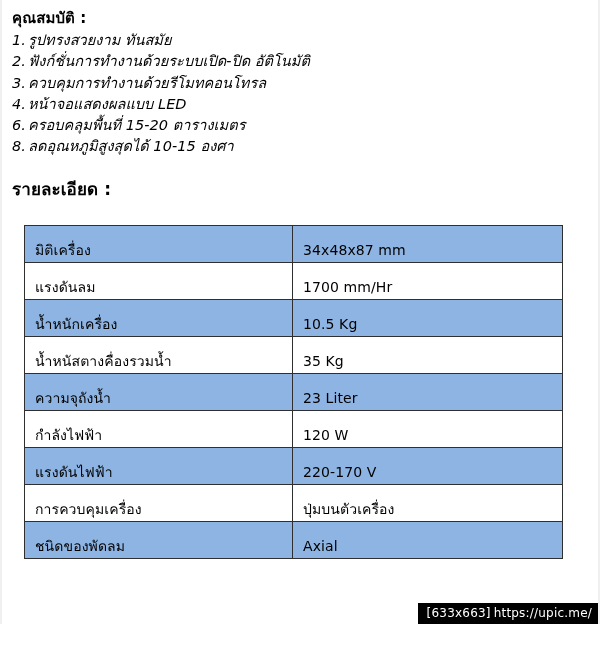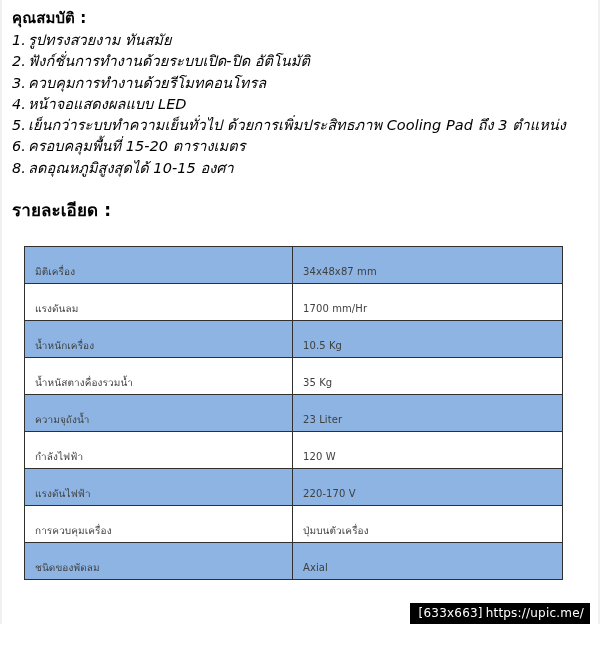--- a/index.html
+++ b/index.html
@@ -76,37 +76,37 @@
     border: 1px solid #3a3a3a;
   }
   table.spec col.c1 { width: 268px; }
   table.spec col.c2 { width: 270px; }
 
   table.spec td {
     height: 37px;
     box-sizing: border-box;
     padding: 0 0 3px 10px;
     vertical-align: bottom;
-    font-size: 10px;
+    font-size: 14px;
     line-height: 17px;
     border: 1px solid #2f2f2f;
-    color: #404040;
+    color: #000000;
     letter-spacing: 0.1px;
   }
   tr.blue td {
     background: #8db4e2;
   }
   tr.white td {
     background: #ffffff;
   }
 
   
   .watermark {
     position: absolute;
-    right: 8px;
+    right: 0;
     bottom: 0;
     height: 21px;
     background: #000000;
     color: #ffffff;
     font-family: "DejaVu Sans", "Liberation Sans", sans-serif;
     font-size: 12px;
     line-height: 21px;
     padding: 0 6px 0 9px;
     white-space: nowrap;
     letter-spacing: 0.2px;
@@ -128,23 +128,20 @@
       <li class="feature-item">
         <span class="feature-num">2.</span><span>ฟังก์ชั่นการทำงานด้วยระบบเปิด-ปิด อัติโนมัติ</span>
       </li>
       <li class="feature-item">
         <span class="feature-num">3.</span><span>ควบคุมการทำงานด้วยรีโมทคอนโทรล</span>
       </li>
       <li class="feature-item">
         <span class="feature-num">4.</span><span>หน้าจอแสดงผลแบบ LED</span>
       </li>
       <li class="feature-item">
-        <span class="feature-num">5.</span><span>เย็นกว่าระบบทำความเย็นทั่วไป ด้วยการเพิ่มประสิทธภาพ Cooling Pad ถึง 3 ตำแหน่ง</span>
-      </li>
-      <li class="feature-item">
         <span class="feature-num">6.</span><span>ครอบคลุมพื้นที่ 15-20 ตารางเมตร</span>
       </li>
       <li class="feature-item">
         <span class="feature-num">8.</span><span>ลดอุณหภูมิสูงสุดได้ 10-15 องศา</span>
       </li>
     </ul>
   </section>
 
   <div class="details-heading">รายละเอียด :</div>
 

